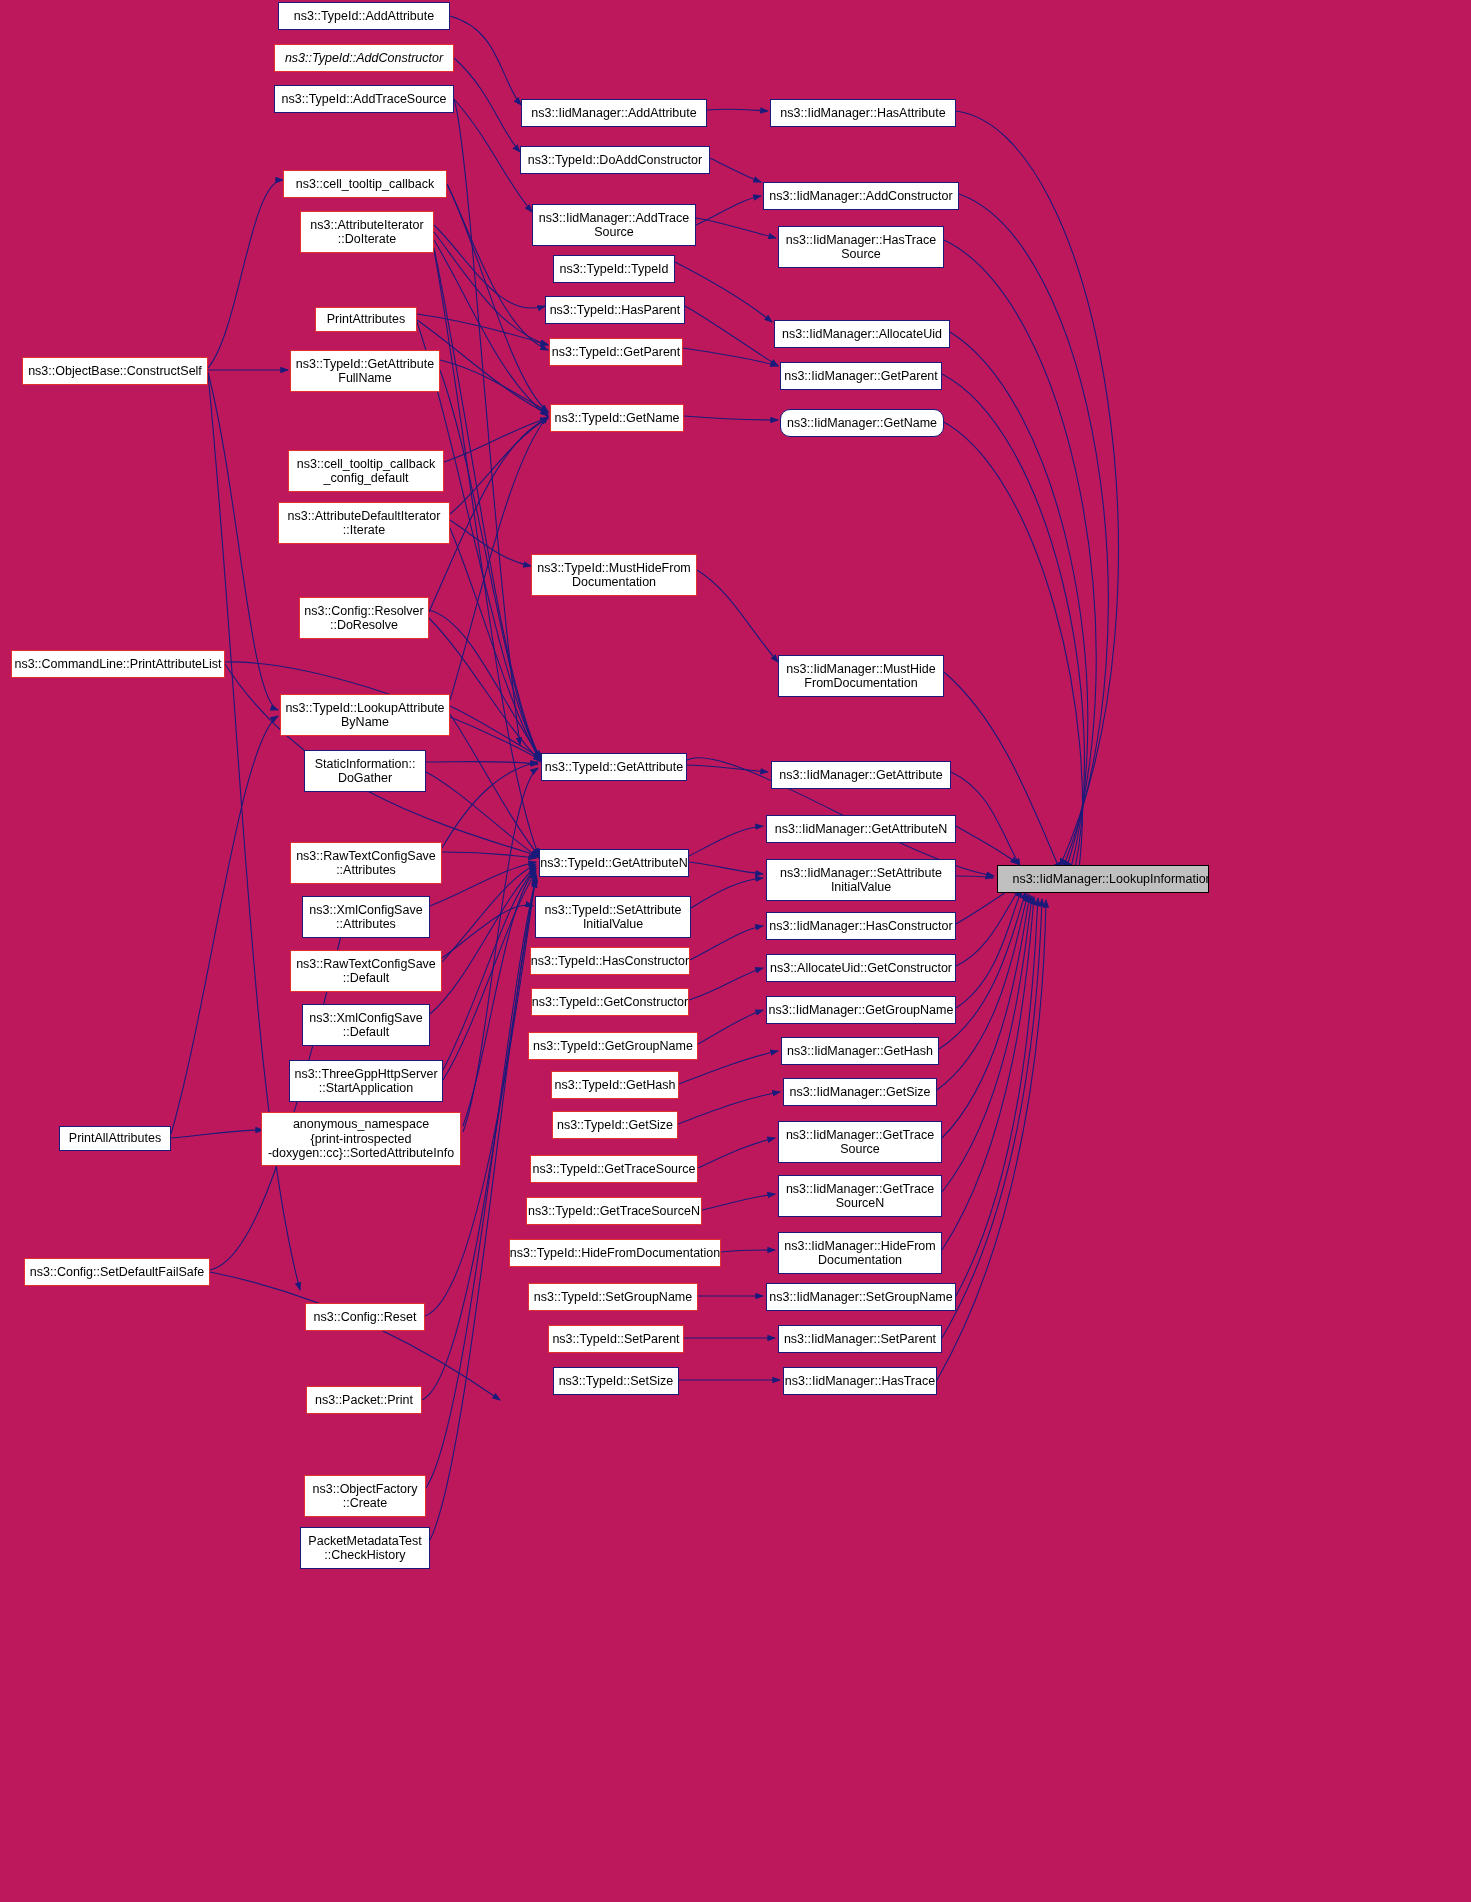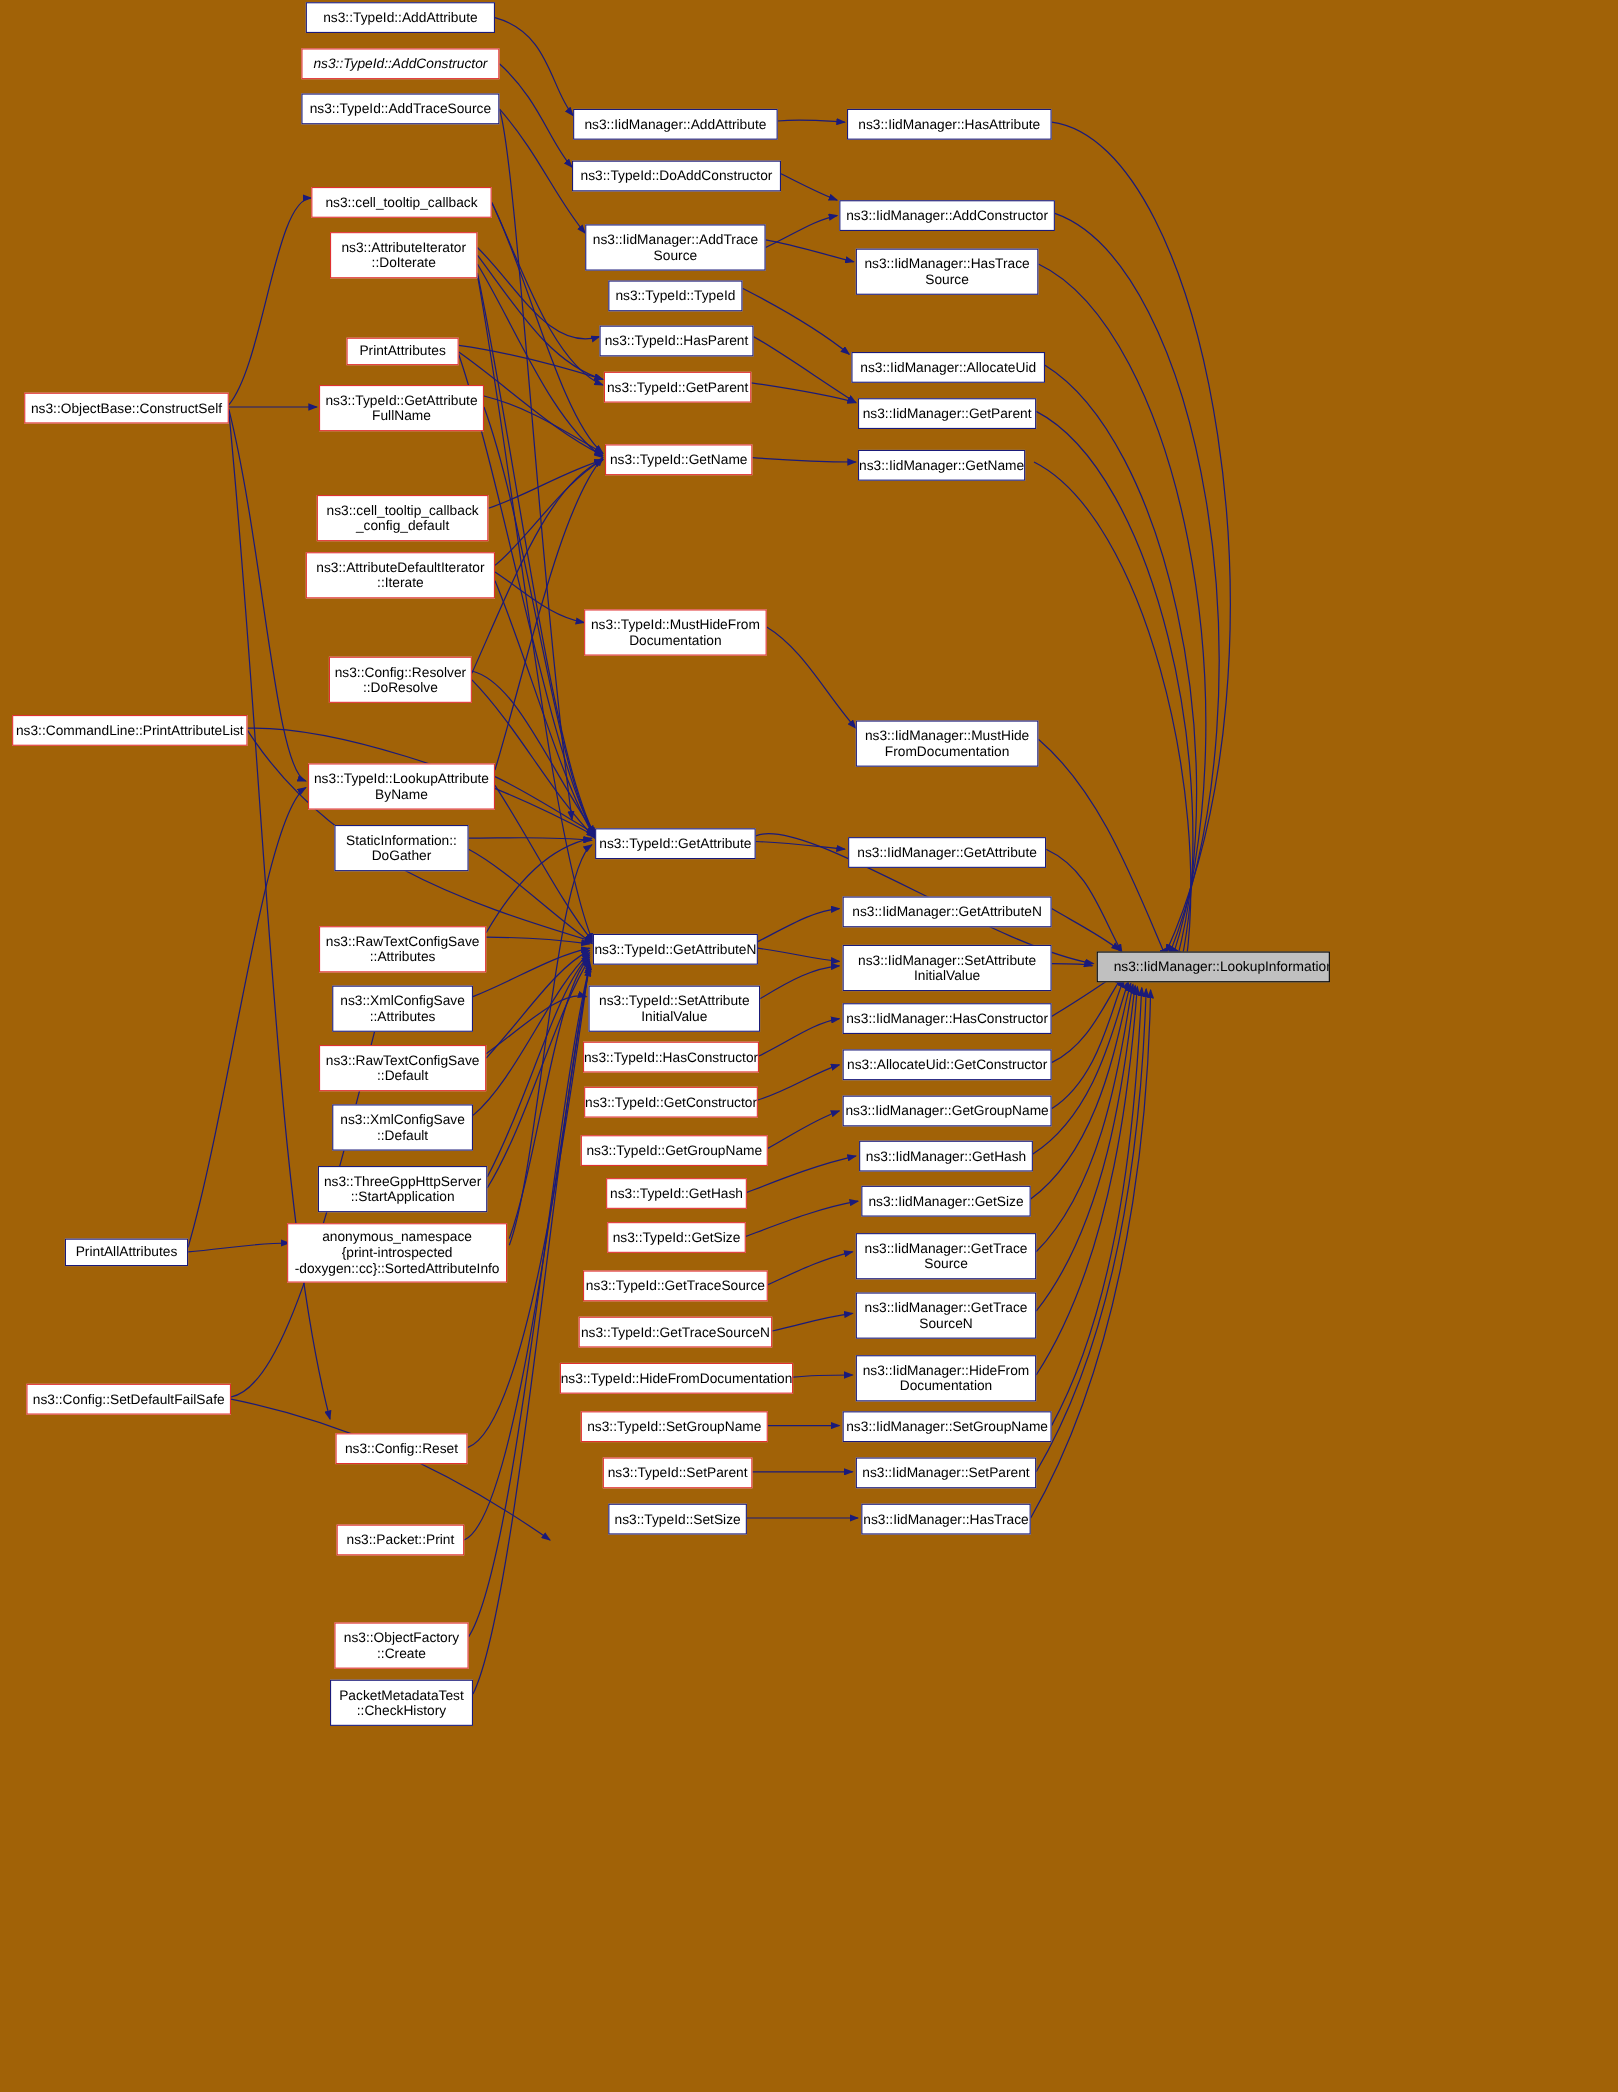--- a/index.html
+++ b/index.html
@@ -4,21 +4,21 @@
 <style>
   html, body {
     margin: 0;
     padding: 0;
     background: #ffffff;
   }
   #canvas {
     position: relative;
     width: 1471px;
     height: 1902px;
-    background: #a16207;
+    background: #be185d;
     font-family: "Liberation Sans", sans-serif;
   }
   .node {
     position: absolute;
     box-sizing: border-box;
     background: #ffffff;
     border: 1px solid #1a1a7a;
     display: flex;
     align-items: center;
     justify-content: center;
@@ -204,21 +204,21 @@
     <div class="node" style="left: 553px; top: 255px; width: 122px; height: 28px;">ns3::TypeId::TypeId</div>
     <div class="node" style="left: 545px; top: 296px; width: 140px; height: 28px;">ns3::TypeId::HasParent</div>
     <div class="node red" style="left: 315px; top: 307px; width: 102px; height: 25px;">PrintAttributes</div>
     <div class="node" style="left: 774px; top: 320px; width: 176px; height: 28px;">ns3::IidManager::AllocateUid</div>
     <div class="node red" style="left: 549px; top: 338px; width: 134px; height: 28px;">ns3::TypeId::GetParent</div>
     <div class="node red" style="left: 22px; top: 357px; width: 186px; height: 28px;">ns3::ObjectBase::ConstructSelf</div>
     <div class="node red" style="left: 290px; top: 350px; width: 150px; height: 42px;">ns3::TypeId::GetAttribute
 FullName</div>
     <div class="node" style="left: 780px; top: 362px; width: 162px; height: 28px;">ns3::IidManager::GetParent</div>
     <div class="node red" style="left: 550px; top: 404px; width: 134px; height: 28px;">ns3::TypeId::GetName</div>
-    <div class="node" style="left: 780px; top: 409px; width: 152px; height: 28px;">ns3::IidManager::GetName</div>
+    <div class="node" style="left: 780px; top: 409px; width: 164px; height: 28px; border-radius: 10px;">ns3::IidManager::GetName</div>
     <div class="node red" style="left: 288px; top: 450px; width: 156px; height: 42px;">ns3::cell_tooltip_callback
 _config_default</div>
     <div class="node red" style="left: 278px; top: 502px; width: 172px; height: 42px;">ns3::AttributeDefaultIterator
 ::Iterate</div>
     <div class="node red" style="left: 531px; top: 554px; width: 166px; height: 42px;">ns3::TypeId::MustHideFrom
 Documentation</div>
     <div class="node red" style="left: 299px; top: 597px; width: 130px; height: 42px;">ns3::Config::Resolver
 ::DoResolve</div>
     <div class="node red" style="left: 11px; top: 650px; width: 214px; height: 28px;">ns3::CommandLine::PrintAttributeList</div>
     <div class="node" style="left: 778px; top: 655px; width: 166px; height: 42px;">ns3::IidManager::MustHide

